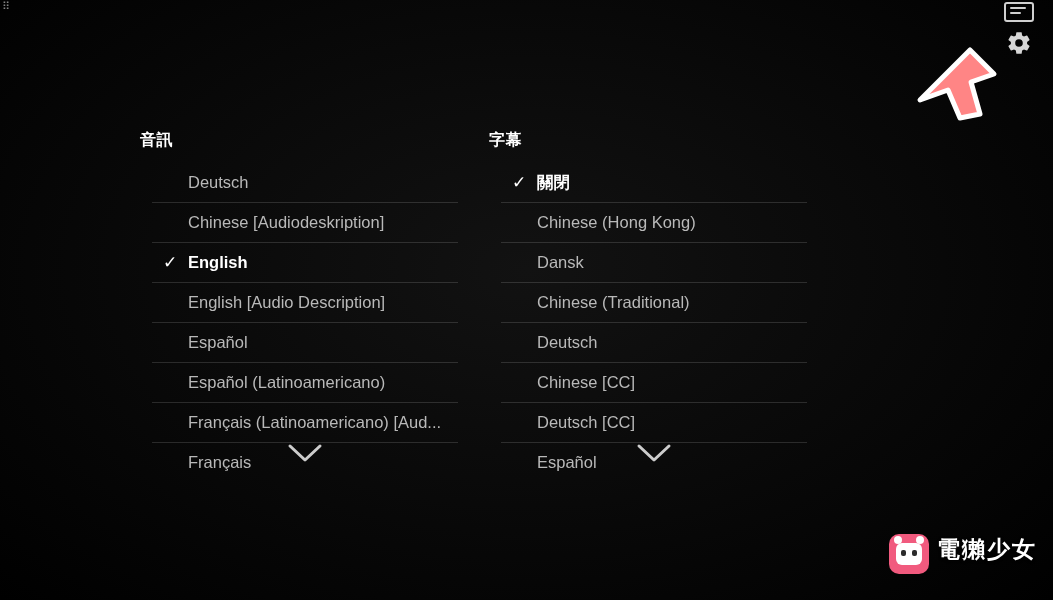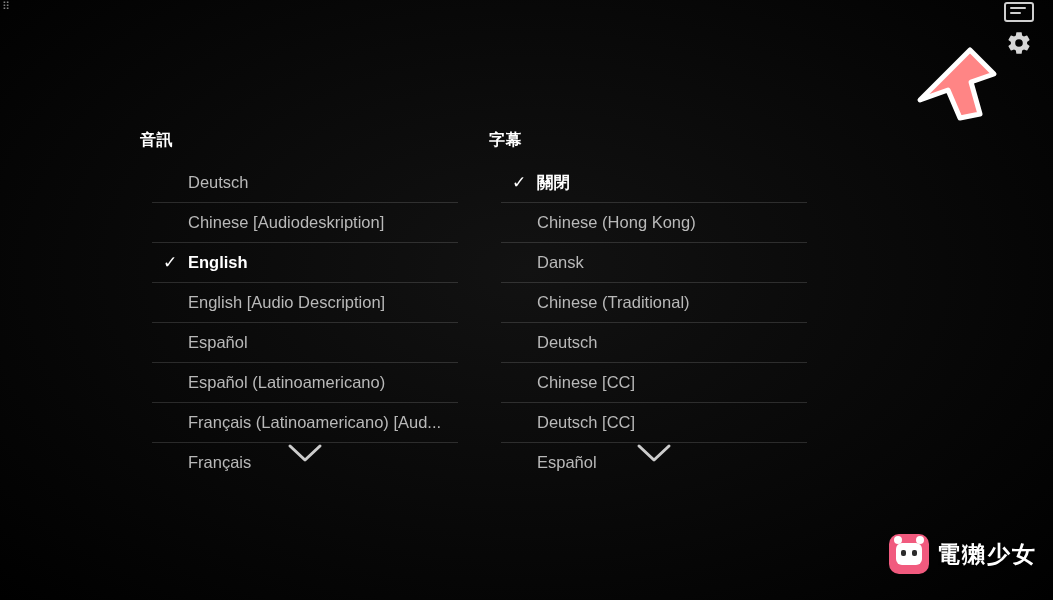--- a/index.html
+++ b/index.html
@@ -156,21 +156,20 @@
     align-items: center;
   }
   .chev svg { display: block; }
 
   
   .watermark {
     position: absolute;
     right: 16px;
     bottom: 26px;
     display: flex;
-    align-items: center;
     gap: 8px;
     padding-left: 44px;
   }
   .wm-badge {
     width: 40px;
     height: 40px;
     border-radius: 10px;
     background: #f15a7e;
     display: flex;
     align-items: center;

